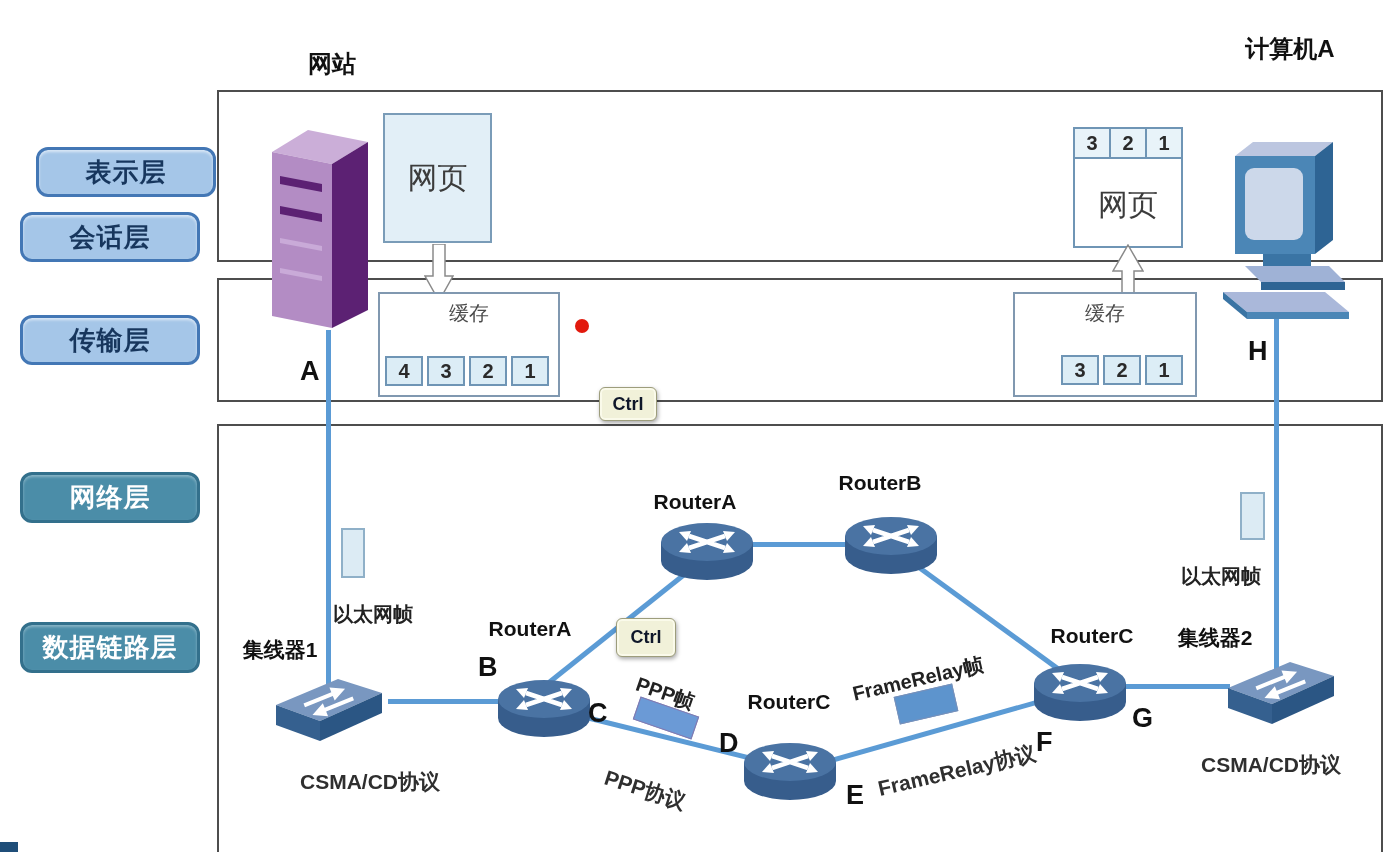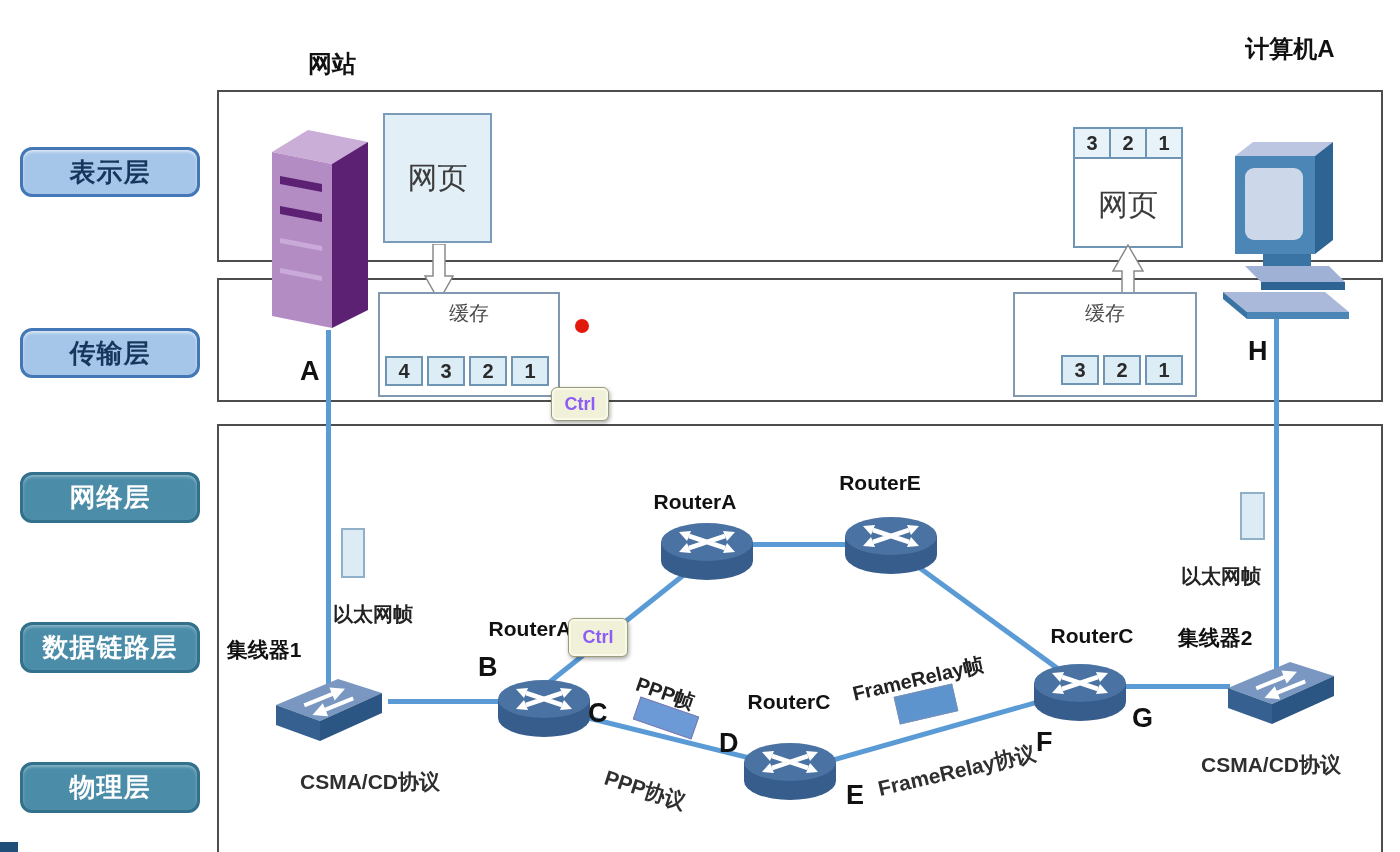--- a/index.html
+++ b/index.html
@@ -39,36 +39,36 @@
   .cn-big { font-size:30px; color:#3c3c3c; }
   .cache-label { font-size:20px; color:#4a4a4a; text-align:center; }
   .frame-lbl { font-weight:600; font-size:20px; color:#222; }
 
   .frame-icon { position:absolute; background:#dcebf4; border:2px solid #8fb0c8; }
   .mini-frame { position:absolute; }
 
   .ctrl-tip { position:absolute; background:#f1f1d9; border:1px solid #9d9d7c; border-radius:6px;
               box-shadow:1px 2px 4px rgba(0,0,0,.35), inset 0 0 0 2px #fafaea;
               display:flex; align-items:center; justify-content:center;
-              font-weight:bold; font-size:18px; color:#8b5cf6; }
+              font-weight:bold; font-size:18px; color:#0f172a;margin-left:48px; }
 
   .red-dot { position:absolute; width:14px; height:14px; border-radius:50%; background:#e2190d; }
   .corner-bar { position:absolute; background:#1f4e79; }
   svg { position:absolute; display:block; }
 </style>
 </head>
 <body>
 
 <div class="canvas">
 
-  <div class="pill upper" style="left:20px;top:147px;text-align:center;">表示层</div>
-  <div class="pill upper" style="left:20px;top:328px;">传输层</div>
+  <div class="pill upper" style="left:36px;top:147px;text-align:center;">表示层</div>
+  <div class="pill upper" style="left:20px;top:212px;">会话层</div>
+  <div class="pill upper" style="left:20px;top:315px;">传输层</div>
   <div class="pill lower" style="left:20px;top:472px;">网络层</div>
   <div class="pill lower" style="left:20px;top:622px;border-radius:12px;">数据链路层</div>
-  <div class="pill lower" style="left:20px;top:762px;">物理层</div>
 
   <div class="frame-box" style="left:217px;top:90px;width:1166px;height:172px;"></div>
   <div class="frame-box" style="left:217px;top:278px;width:1166px;height:124px;"></div>
   <div class="frame-box" style="left:217px;top:424px;width:1166px;height:436px;"></div>
 
   <div class="link" style="left:326px;top:330px;width:5px;height:368px;"></div>
   <div class="link" style="left:388px;top:699px;width:128px;height:5px;"></div>
   <div class="link diag" style="left:549px;top:680px;width:204px;transform:rotate(-38.6deg);"></div>
   <div class="link" style="left:742px;top:542px;width:112px;height:5px;"></div>
   <div class="link diag" style="left:893px;top:546px;width:234px;transform:rotate(36.1deg);"></div>
@@ -208,25 +208,25 @@
     <polygon points="16,1 31,27 22,27 22,65 10,65 10,27 1,27" fill="#fff" stroke="#8a8a8a" stroke-width="1.5"></polygon>
   </svg>
   <div class="white-panel" style="left:1013px;top:292px;width:184px;height:105px;"></div>
   <div class="txt cache-label" style="left:1013px;top:300px;width:184px;">缓存</div>
   <div class="seg-cell" style="left:1061px;top:355px;">3</div>
   <div class="seg-cell" style="left:1103px;top:355px;">2</div>
   <div class="seg-cell" style="left:1145px;top:355px;">1</div>
   <div class="txt port-letter" style="left:1248px;top:336px;">H</div>
 
   <div class="txt dev-name" style="left:645px;top:490px;width:100px;">RouterA</div>
-  <div class="txt dev-name" style="left:830px;top:471px;width:100px;">RouterE</div>
+  <div class="txt dev-name" style="left:830px;top:471px;width:100px;">RouterB</div>
   <div class="txt dev-name" style="left:480px;top:617px;width:100px;">RouterA</div>
   <div class="txt dev-name" style="left:739px;top:690px;width:100px;">RouterC</div>
   <div class="txt dev-name" style="left:1042px;top:624px;width:100px;text-align:center;">RouterC</div>
-  <div class="txt dev-name" style="left:214px;top:636px;width:100px;">集线器1</div>
+  <div class="txt dev-name" style="left:230px;top:636px;width:100px;">集线器1</div>
   <div class="txt dev-name" style="left:1165px;top:624px;width:100px;">集线器2</div>
 
   <div class="txt port-letter" style="left:478px;top:652px;">B</div>
   <div class="txt port-letter" style="left:588px;top:698px;">C</div>
   <div class="txt port-letter" style="left:719px;top:728px;">D</div>
   <div class="txt port-letter" style="left:846px;top:780px;">E</div>
   <div class="txt port-letter" style="left:1036px;top:727px;">F</div>
   <div class="txt port-letter" style="left:1132px;top:703px;">G</div>
 
   <div class="frame-icon" style="left:341px;top:528px;width:24px;height:50px;"></div>

